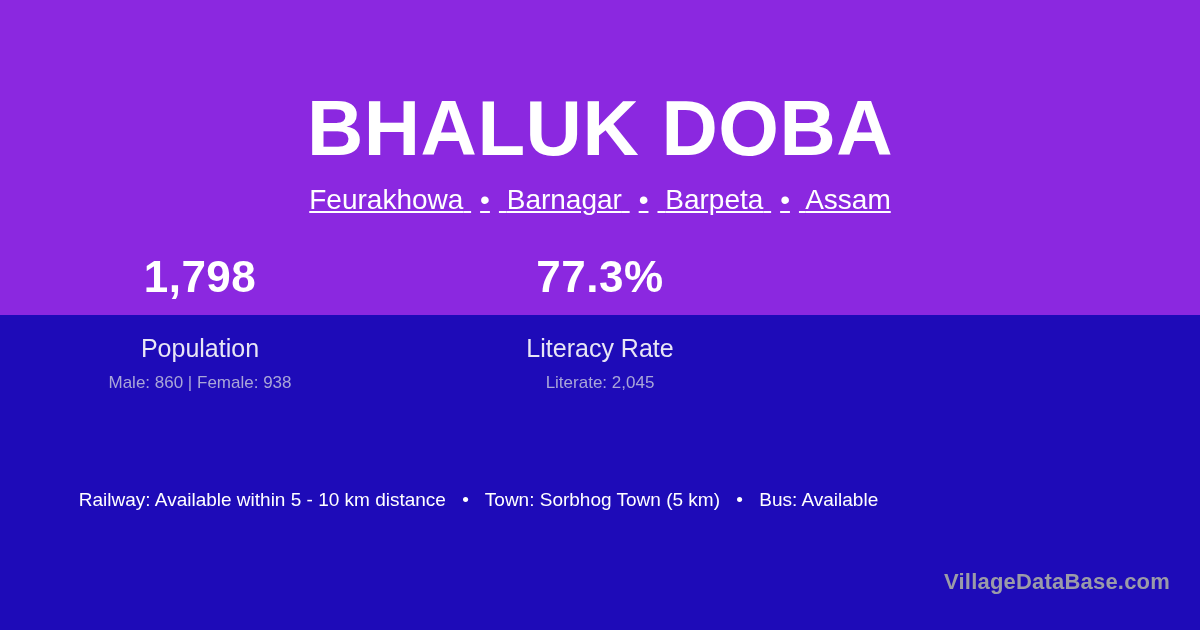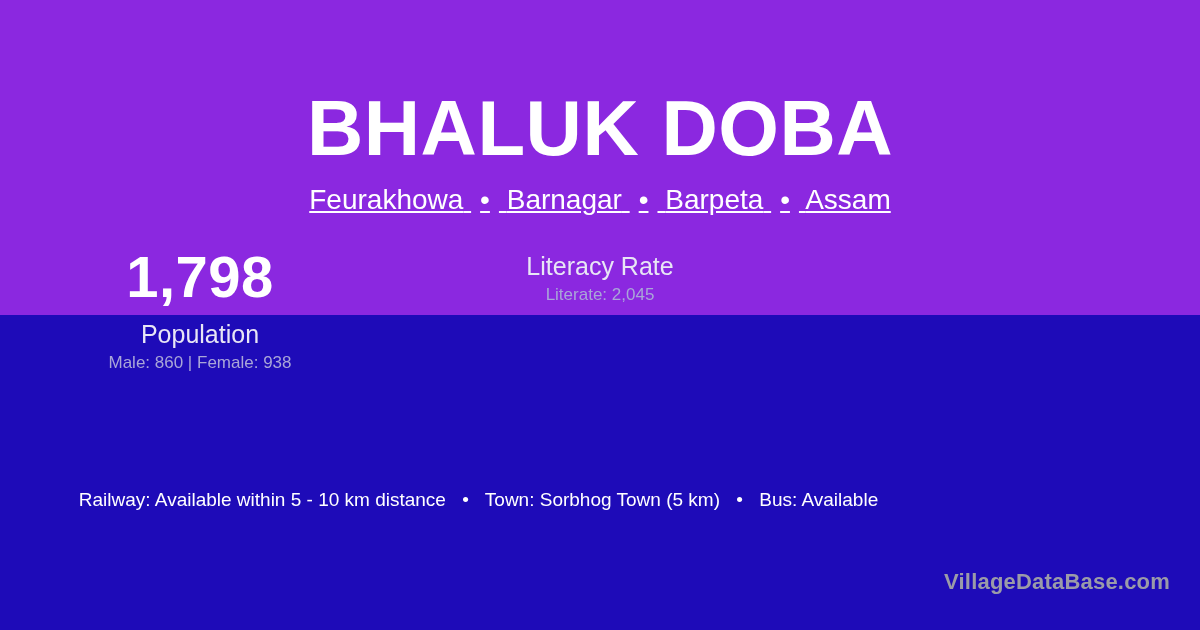--- a/index.html
+++ b/index.html
@@ -73,37 +73,37 @@
     left: 0; top: 243px;
     width: 1200px;
     display: flex;
     flex-direction: row;
   }
   .stat {
     width: 400px;
     text-align: center;
   }
   .stat-value {
-    font-size: 58px;
+    font-size: 44px;
     line-height: 68px;
     font-weight: bold;
     color: #FFFFFF;
     letter-spacing: 0.5px;
     white-space: nowrap;
   }
   .stat-label {
-    margin-top: 8px;
+    margin-top: 22px;
     font-size: 25px;
     line-height: 30px;
     font-weight: normal;
     color: #E8E6F5;
     white-space: nowrap;
   }
   .stat-sub {
-    margin-top: 3px;
+    margin-top: 9px;
     font-size: 17px;
     line-height: 22px;
     font-weight: normal;
     color: #A9A6D8;
     white-space: nowrap;
   }
 
   
   .amenities {
     position: absolute;
@@ -168,20 +168,21 @@
   <div class="stats">
 
     <div class="stat">
       <div class="stat-value">1,798</div>
       <div class="stat-label">Population</div>
       <div class="stat-sub">Male: 860 | Female: 938</div>
     </div>
 
 
     <div class="stat">
+      <div class="stat-value">77.3%</div>
       <div class="stat-label">Literacy Rate</div>
       <div class="stat-sub">Literate: 2,045</div>
     </div>
 
   </div>
 
   <div class="amenities">
     <span>Railway: Available within 5 - 10 km distance</span>
     <span class="amenity-sep">•</span>
     <span>Town: Sorbhog Town (5 km)</span>

